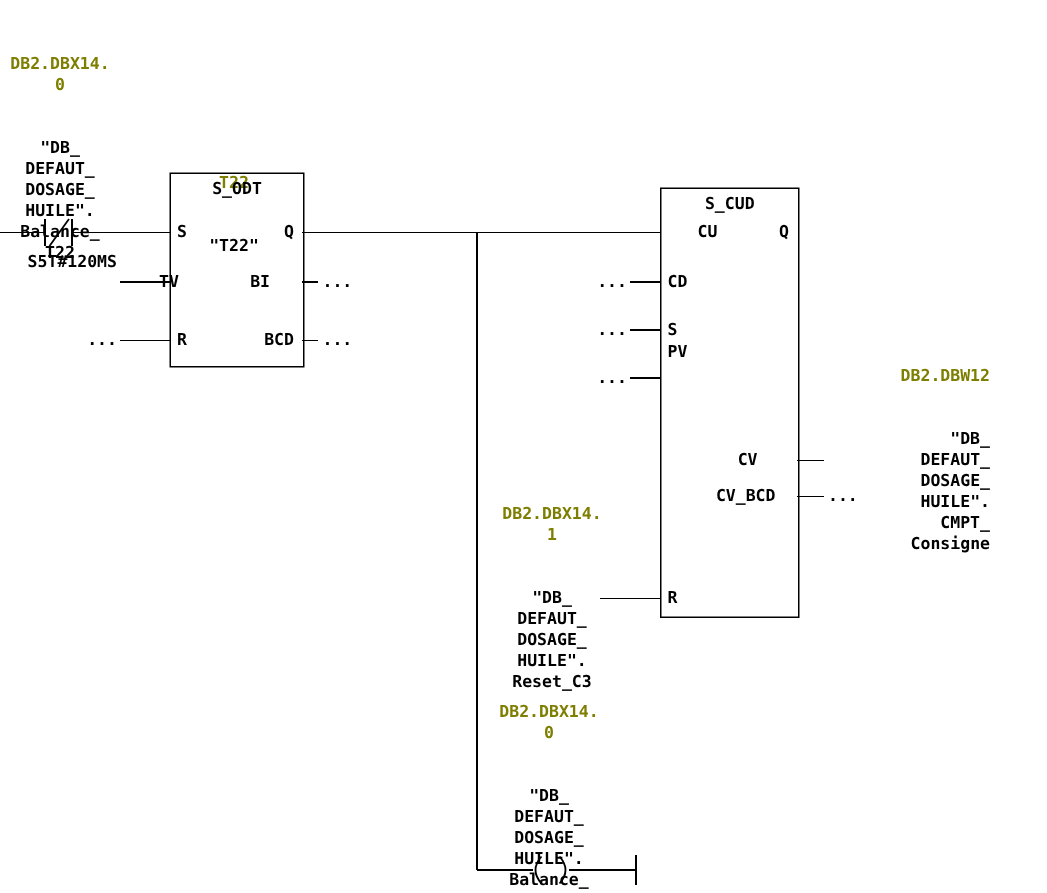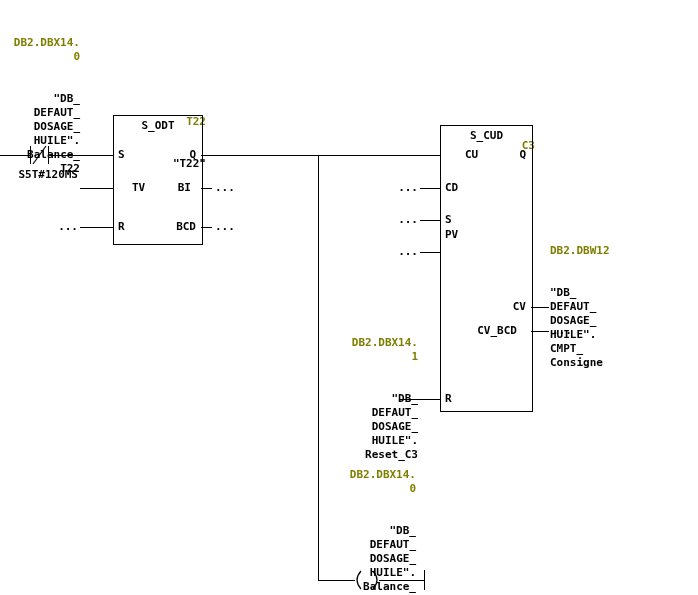--- a/index.html
+++ b/index.html
@@ -1,21 +1,21 @@
 <!DOCTYPE html>
 <html style="--addr: #7e7e00; --ink: #000000; --bg: #ffffff;"><head>
 <meta charset="utf-8">
 <style>
   html,body{margin:0;padding:0;background:#fff}
   .canvas{position:relative;width:698px;height:595px;overflow:hidden;
     background:var(--bg,#fff);
     font-family:"DejaVu Sans Mono","Liberation Mono",monospace;
     font-size:11px;font-weight:bold;line-height:14px;color:var(--ink,#000)}
-  .label-block{position:absolute;white-space:pre;text-align:right}
-  .label-block.left{text-align:left}
+  .label-block{position:absolute;white-space:pre;text-align:center}
+  .label-block.left{text-align:right}
   .addr{color:var(--addr,#7e7e00)}
   .box{position:absolute;border:1px solid #000;background:transparent}
   .hdr{position:absolute;left:0;right:0;top:3px;text-align:center}
   .pin{position:absolute;white-space:pre}
   .pin.r,.val.r{text-align:right}
   .val{position:absolute;white-space:pre}
   .wires{position:absolute;left:0;top:0}
 </style>
 </head>
 <body>
@@ -64,45 +64,42 @@
 
   <div class="label-block" style="left:106px;top:87px;width:100px">
     <div class="addr">T22</div>
     <div>"T22"</div>
   </div>
 
   <div class="box" style="left:113px;top:115px;width:88px;height:128px">
     <div class="hdr">S_ODT</div>
   </div>
   <div class="pin" style="left:118px;top:148px">S</div>
-  <div class="pin" style="left:132px;top:181px">TV</div>
+  <div class="pin" style="left:106px;top:181px">TV</div>
   <div class="pin" style="left:118px;top:220px">R</div>
   <div class="pin r" style="left:158px;top:148px;width:38px">Q</div>
-  <div class="pin r" style="left:153px;top:181px;width:38px">BI</div>
+  <div class="pin r" style="left:142px;top:181px;width:38px">BI</div>
   <div class="pin r" style="left:158px;top:220px;width:38px">BCD</div>
 
   <div class="val r" style="left:6px;top:168px;width:72px">S5T#120MS</div>
   <div class="val r" style="left:6px;top:220px;width:72px">...</div>
   <div class="val" style="left:215px;top:181px">...</div>
   <div class="val" style="left:215px;top:220px">...</div>
 
-  <div class="label-block" style="left:435px;top:111px;width:100px">
-    <div class="addr">C3</div>
-  </div>
 
   <div class="box" style="left:440px;top:125px;width:91px;height:285px">
     <div class="hdr">S_CUD</div>
   </div>
   <div class="pin" style="left:465px;top:148px">CU</div>
   <div class="pin" style="left:445px;top:181px">CD</div>
   <div class="pin" style="left:445px;top:213px">S</div>
   <div class="pin" style="left:445px;top:228px">PV</div>
   <div class="pin" style="left:445px;top:392px">R</div>
   <div class="pin r" style="left:483px;top:148px;width:43px">Q</div>
-  <div class="pin r" style="left:483px;top:300px;width:43px">CV</div>
+  <div class="pin r" style="left:462px;top:300px;width:43px">CV</div>
   <div class="pin r" style="left:451px;top:324px;width:66px">CV_BCD</div>
 
   <div class="val r" style="left:352px;top:181px;width:66px">...</div>
   <div class="val r" style="left:352px;top:213px;width:66px">...</div>
   <div class="val r" style="left:352px;top:245px;width:66px">...</div>
   <div class="val" style="left:552px;top:324px">...</div>
 
   <div class="label-block left" style="left:550px;top:216px;width:110px">
     <div class="addr">DB2.DBW12</div>
     <div>"DB_

